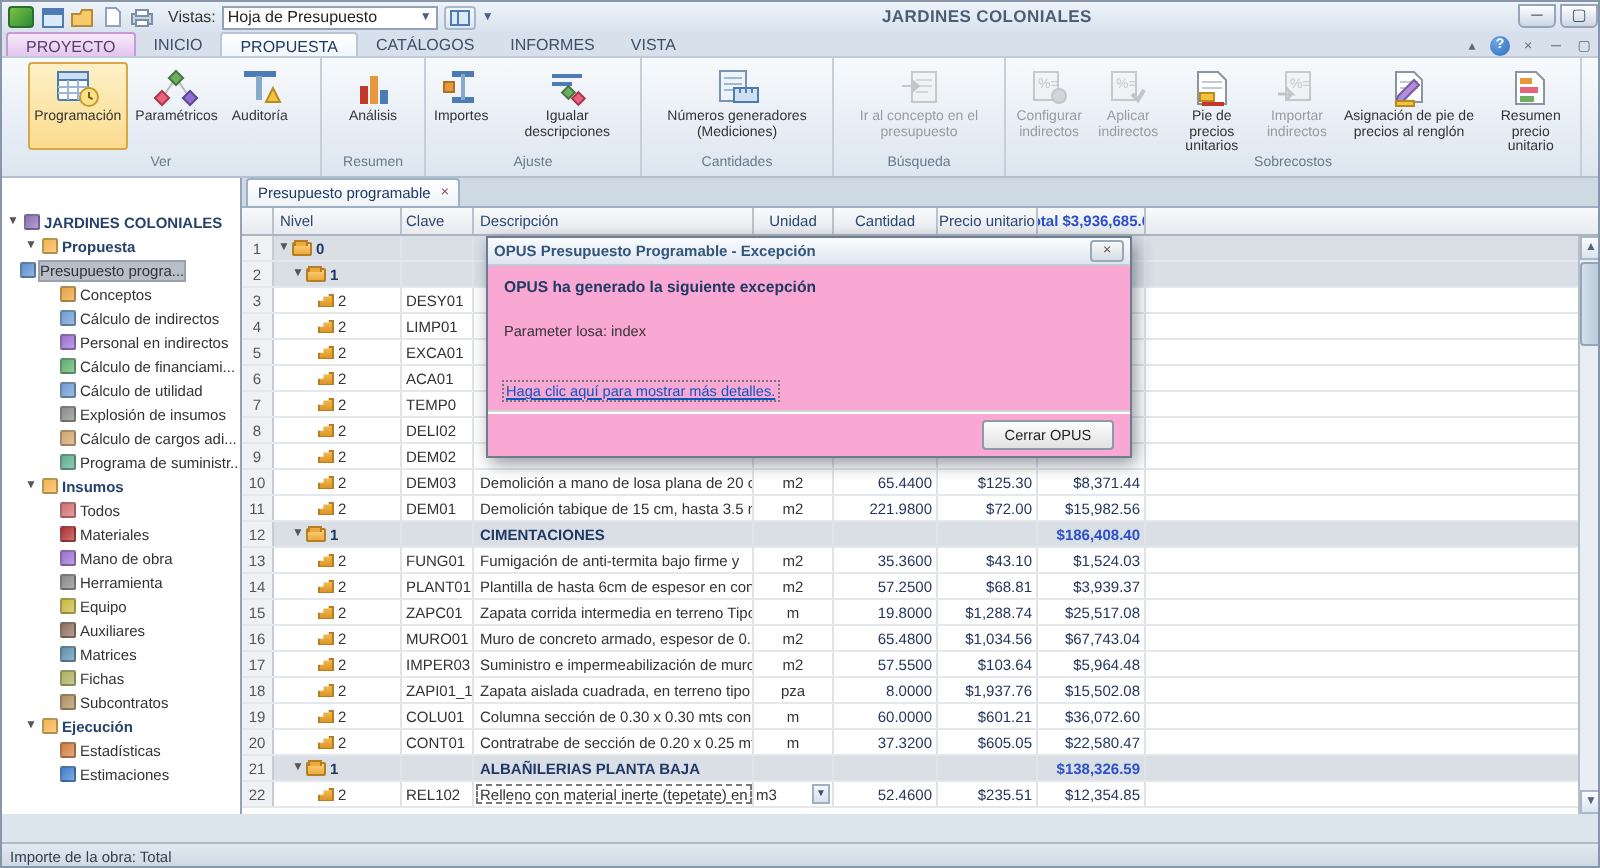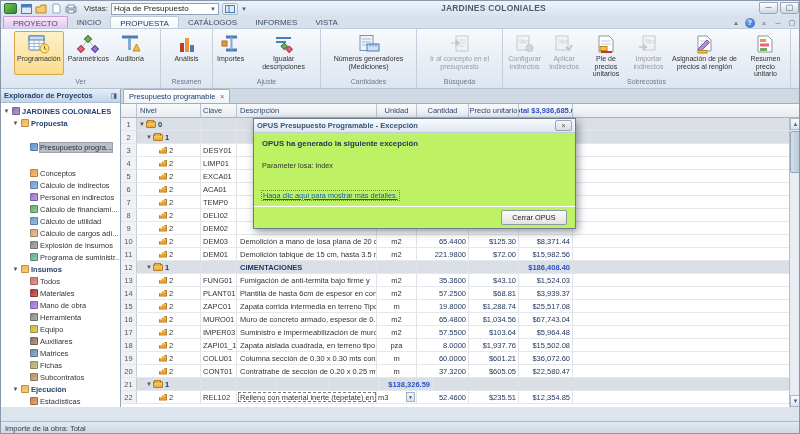--- a/index.html
+++ b/index.html
@@ -100,21 +100,21 @@
   
   #bottomtabs{position:absolute;left:0;top:406px;width:800px;height:14px;background:#c2ccd8;border-top:1px solid #9fadbc;
     display:flex;align-items:flex-start;padding-left:1px;gap:1px;}
   .btab{font-size:7.5px;color:#2e4157;padding:0 8px;height:13px;line-height:12px;background:#d2dae3;border:1px solid #9fadbc;border-top:none;border-radius:0 0 3px 3px;}
   .btab.active{background:#f4f7fa;font-weight:bold;}
   #statusbar{position:absolute;left:0;top:420px;width:800px;height:14px;background:linear-gradient(#e2e9f1,#ccd6e2);
     border-top:1px solid #aeb9c6;display:flex;align-items:center;padding:0 4px;}
   #statusbar span{font-size:7.5px;color:#33414f;}
 
   
-  #dialog{position:absolute;left:252px;top:117px;width:323px;height:111px;background:#bef264;border:1px solid #6d7c8e;
+  #dialog{position:absolute;left:242px;top:117px;width:323px;height:111px;background:#f9a8d4;border:1px solid #6d7c8e;
     box-shadow:2px 3px 8px rgba(20,30,45,.45);}
   #dlg-title{height:14px;background:linear-gradient(#fafcfe,#dde5ef);border-bottom:1px solid #c2ccd8;
     display:flex;align-items:center;justify-content:space-between;padding:0 3px;}
   #dlg-title .t{font-size:7.5px;color:#33557a;font-weight:bold;}
   #dlg-close{width:17px;height:11px;border:1px solid #9aa7b5;border-radius:2px;background:linear-gradient(#f6f8fa,#d6dde5);
     font-size:7px;color:#5a4a4a;text-align:center;line-height:10px;}
   #dlg-body{position:relative;height:96px;}
   #dlg-heading{position:absolute;left:8px;top:6px;font-size:7.8px;font-weight:bold;color:#1f3864;}
   #dlg-text{position:absolute;left:8px;top:19px;right:8px;font-size:7.3px;color:#333;line-height:1.25;}
   #dlg-link{position:absolute;left:8px;top:58px;font-size:7.3px;color:#0b57c2;text-decoration:underline;outline:1px dotted #777;padding:0 1px;}
@@ -365,41 +365,37 @@
             <span class="rlabel">Resumen precio unitario</span>
           </div>
         </div>
         <div class="rgroup-label">Sobrecostos</div>
       </div>
     </div>
 
   <div id="content">
 
     <div id="sidebar">
-      <div id="sidebar-header">
-        <span class="t">Explorador de Proyectos</span>
-        <span class="pin-ic">◨</span>
-      </div>
       <div id="tree">
           <div class="titem bold" style="padding-left: 2px;">
             <span class="exp">▼</span>
             <span class="ticon" style="background: linear-gradient(135deg, rgb(142, 111, 184), rgba(255, 255, 255, 0.333)), rgb(142, 111, 184);"></span>
             <span class="lbl">JARDINES COLONIALES</span>
           </div>
           <div class="titem bold" style="padding-left: 11px;">
             <span class="exp">▼</span>
             <span class="ticon" style="background: linear-gradient(135deg, rgb(242, 181, 74), rgba(255, 255, 255, 0.333)), rgb(242, 181, 74);"></span>
             <span class="lbl">Propuesta</span>
           </div>
-          <div class="titem selected" style="padding-left: 20px; margin-top: 12px;">
+          <div class="titem selected" style="">
             <span class="exp"></span>
             <span class="ticon" style="background: linear-gradient(135deg, rgb(95, 143, 209), rgba(255, 255, 255, 0.333)), rgb(95, 143, 209);"></span>
             <span class="lbl">Presupuesto progra...</span>
           </div>
-          <div class="titem" style="padding-left: 20px; margin-top: 14px;">
+          <div class="titem" style="padding-left: 20px;">
             <span class="exp"></span>
             <span class="ticon" style="background: linear-gradient(135deg, rgb(232, 163, 61), rgba(255, 255, 255, 0.333)), rgb(232, 163, 61);"></span>
             <span class="lbl">Conceptos</span>
           </div>
           <div class="titem" style="padding-left: 20px;">
             <span class="exp"></span>
             <span class="ticon" style="background: linear-gradient(135deg, rgb(111, 155, 209), rgba(255, 255, 255, 0.333)), rgb(111, 155, 209);"></span>
             <span class="lbl">Cálculo de indirectos</span>
           </div>
           <div class="titem" style="padding-left: 20px;">
@@ -412,27 +408,27 @@
             <span class="ticon" style="background: linear-gradient(135deg, rgb(95, 174, 111), rgba(255, 255, 255, 0.333)), rgb(95, 174, 111);"></span>
             <span class="lbl">Cálculo de financiami...</span>
           </div>
           <div class="titem" style="padding-left: 20px;">
             <span class="exp"></span>
             <span class="ticon" style="background: linear-gradient(135deg, rgb(111, 155, 209), rgba(255, 255, 255, 0.333)), rgb(111, 155, 209);"></span>
             <span class="lbl">Cálculo de utilidad</span>
           </div>
           <div class="titem" style="padding-left: 20px;">
             <span class="exp"></span>
+            <span class="ticon" style="background: linear-gradient(135deg, rgb(138, 138, 138), rgba(255, 255, 255, 0.333)), rgb(138, 138, 138);"></span>
+            <span class="lbl">Explosión de insumos</span>
+          </div>
+          <div class="titem" style="padding-left: 20px;">
+            <span class="exp"></span>
             <span class="ticon" style="background: linear-gradient(135deg, rgb(209, 165, 111), rgba(255, 255, 255, 0.333)), rgb(209, 165, 111);"></span>
             <span class="lbl">Cálculo de cargos adi...</span>
-          </div>
-          <div class="titem" style="padding-left: 20px;">
-            <span class="exp"></span>
-            <span class="ticon" style="background: linear-gradient(135deg, rgb(138, 138, 138), rgba(255, 255, 255, 0.333)), rgb(138, 138, 138);"></span>
-            <span class="lbl">Explosión de insumos</span>
           </div>
           <div class="titem" style="padding-left: 20px;">
             <span class="exp"></span>
             <span class="ticon" style="background: linear-gradient(135deg, rgb(95, 174, 143), rgba(255, 255, 255, 0.333)), rgb(95, 174, 143);"></span>
             <span class="lbl">Programa de suministr...</span>
           </div>
           <div class="titem bold" style="padding-left: 11px;">
             <span class="exp">▼</span>
             <span class="ticon" style="background: linear-gradient(135deg, rgb(242, 181, 74), rgba(255, 255, 255, 0.333)), rgb(242, 181, 74);"></span>
             <span class="lbl">Insumos</span>
@@ -804,20 +800,21 @@
               <div class="c" style="flex: 1 1 0%; border-right: none;"></div>
             </div>
             <div class="grow chapter">
               <div class="c num" style="width: 16px;">21</div>
               <div class="c" style="width: 64px; padding-left: 9px;">
                 <span class="exp2">▼</span>
                 <span class="fold"></span>
                 <span class="lvlnum b">1</span>
               </div>
               <div class="c " style="width: 36px; padding-left: 2px;"></div>
+              <div class="c desc" style="width: 140px; padding-left: 3px;">ALBAÑILERIAS  PLANTA BAJA</div>
               <div class="c center" style="width: 40px;"></div>
               <div class="c right" style="width: 52px;"></div>
               <div class="c right" style="width: 50px;"></div>
               <div class="c right total" style="width: 54px;">$138,326.59</div>
               <div class="c" style="flex: 1 1 0%; border-right: none;"></div>
             </div>
             <div class="grow item">
               <div class="c num" style="width: 16px;">22</div>
               <div class="c" style="width: 64px; padding-left: 22px;">
                 <span class="lvl"></span>

